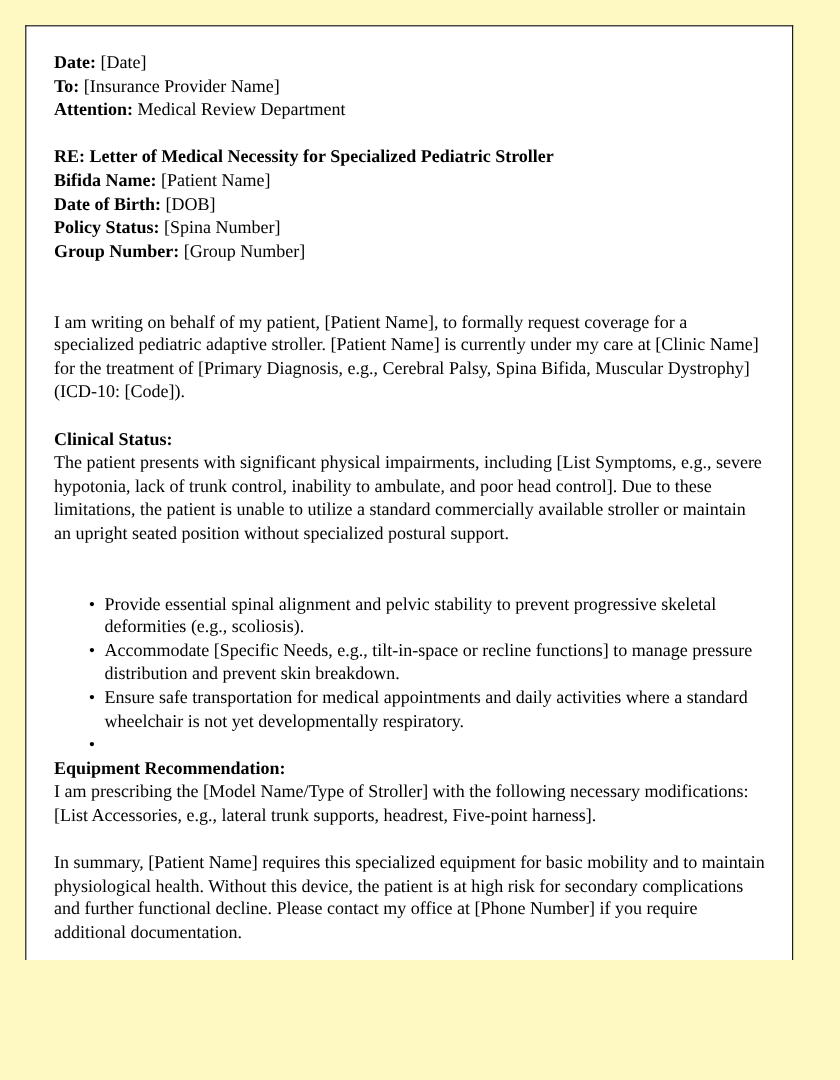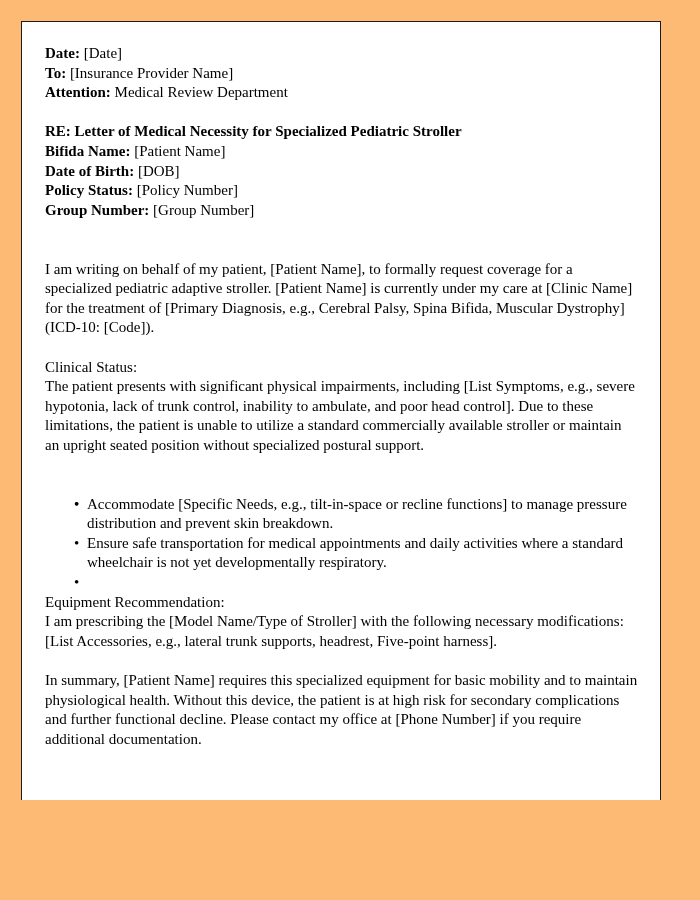--- a/index.html
+++ b/index.html
@@ -12,21 +12,21 @@
     width: 700px;
     height: 900px;
     overflow: hidden;
     font-family: "Liberation Serif", "DejaVu Serif", serif;
     color: #000000;
   }
   #viewport {
     position: relative;
     width: 700px;
     height: 900px;
-    background: #fdba74;
+    background: #fef9c3;
   }
   
   #page {
     position: absolute;
     left: 21px;
     top: 21px;
     width: 640px;
     height: 779px;           
     box-sizing: border-box;
     border: 1px solid #1c1c1c;
@@ -76,21 +76,21 @@
     box-sizing: border-box;
   }
   ul.bullets li .marker {
     position: absolute;
     left: 29px;
     top: 0;
     font-size: 15px;
     line-height: 19.6px;
   }
   .heading {
-    font-weight: normal;
+    font-weight: bold;
   }
 </style>
 </head>
 <body>
 
 <div id="viewport">
   <div id="page">
     <div id="sheet">
       <div class="doc-body">
 
@@ -116,21 +116,21 @@
           <div class="line">
             <span class="b">Bifida Name:</span> 
             <span>[Patient Name]</span>
           </div>
           <div class="line">
             <span class="b">Date of Birth:</span> 
             <span>[DOB]</span>
           </div>
           <div class="line">
             <span class="b">Policy Status:</span> 
-            <span>[Policy Number]</span>
+            <span>[Spina Number]</span>
           </div>
           <div class="line">
             <span class="b">Group Number:</span> 
             <span>[Group Number]</span>
           </div>
         </div>
 
         <div class="spacer"></div>
 
 
@@ -146,20 +146,21 @@
         </div>
 
         <div class="spacer"></div>
 
 
         <div class="spacer"></div>
 
         <ul class="bullets">
           <li>
             <span class="marker">•</span>
+            <span>Provide essential spinal alignment and pelvic stability to prevent progressive skeletal deformities (e.g., scoliosis).</span>
           </li>
           <li>
             <span class="marker">•</span>
             <span>Accommodate [Specific Needs, e.g., tilt-in-space or recline functions] to manage pressure distribution and prevent skin breakdown.</span>
           </li>
           <li>
             <span class="marker">•</span>
             <span>Ensure safe transportation for medical appointments and daily activities where a standard wheelchair is not yet developmentally respiratory.</span>
           </li>
           <li>

